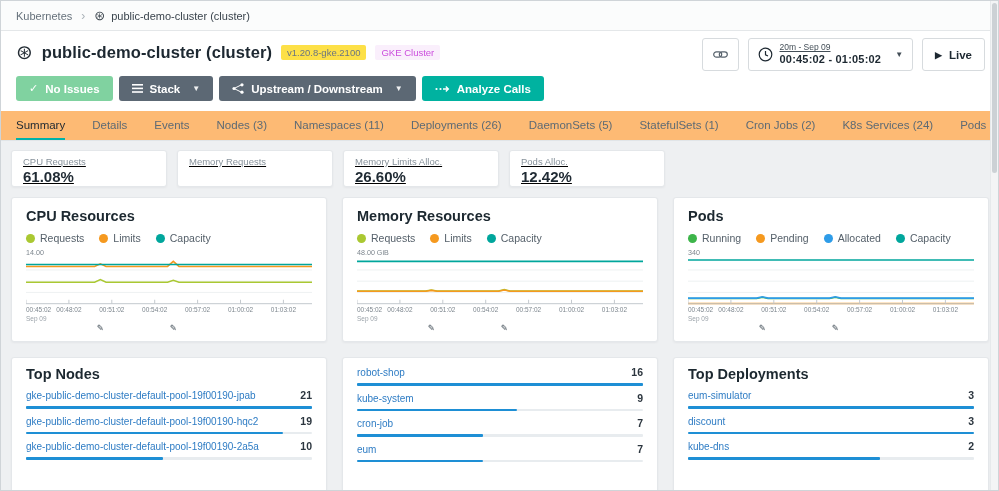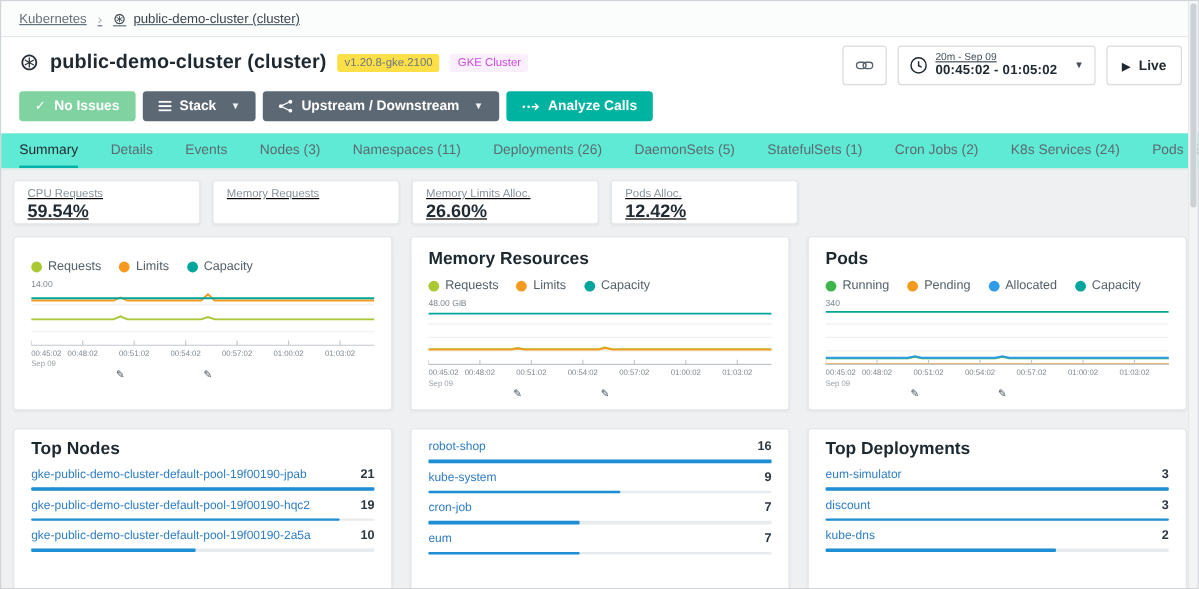--- a/index.html
+++ b/index.html
@@ -4,21 +4,21 @@
 <style>
   * { box-sizing: border-box; margin: 0; padding: 0; }
   html,body { background:#e8eaec; }
   body { font-family:"Liberation Sans", sans-serif; }
   .app { position:relative; width:999px; height:491px; background:#eef0f2; overflow:hidden;
          border:1px solid #cfd4d8; }
 
   
   .crumb-bar { height:30px; background:#fbfcfc; border-bottom:1px solid #e4e7e9;
                display:flex; align-items:center; gap:9px; padding:0 15px;
-               font-size:11px; color:#66717b;text-decoration:underline; }
+               font-size:11px; color:#66717b; }
   .crumb-bar .k8s-glyph { font-size:13px; color:#39434c; }
   .crumb-sep { color:#aab2b8; font-size:12px; }
   .crumb-current { display:flex; align-items:center; gap:6px; color:#3a444d; }
 
   
   .header { background:#fff; padding:8px 15px 10px; position:relative; }
   .title-row { display:flex; align-items:center; gap:9px; height:26px; }
   .entity-glyph { font-size:20px; color:#222b33; line-height:1; }
   .page-title { font-size:16.5px; font-weight:700; color:#1d2831; letter-spacing:.1px; }
   .badge { font-size:9.5px; padding:2px 6px; border-radius:2px; white-space:nowrap; }
@@ -41,21 +41,21 @@
   .link-btn { width:37px; color:#57626c; }
   .time-btn { padding:0 9px; gap:7px; }
   .time-text { text-align:left; line-height:1.15; }
   .time-range { font-size:8.5px; color:#434e57;text-decoration:underline; }
   .time-window { font-size:11px; font-weight:700; color:#1d2831; letter-spacing:.2px; }
   .time-caret { font-size:8px; color:#434e57; margin-left:7px; }
   .live-btn { padding:0 12px; gap:7px; font-size:11.5px; font-weight:600; color:#1d2831; }
   .play-glyph { font-size:9px; color:#1d2831; }
 
   
-  .tabs-bar { background:#5eead4; border-bottom:1px solid #e1e5e8; padding:0 15px;
+  .tabs-bar { background:#fdba74; border-bottom:1px solid #e1e5e8; padding:0 15px;
               display:flex; gap:27px; height:30px; }
   .tab { font-size:11.5px; color:#5d6a74; line-height:28px; border-bottom:2px solid transparent;
          white-space:nowrap; cursor:pointer; }
   .tab.active { color:#222b33; border-bottom-color:var(--accent-teal,#00b2a9); }
 
   
   .content { padding:9px 9px 0 10px; }
   .metric-row { display:flex; gap:10px; margin-bottom:10px; }
   .card { background:#fff; border:1px solid #e4e7ea; border-radius:3px;
           box-shadow:0 1px 2px rgba(30,40,50,.05); }
@@ -200,21 +200,21 @@
       <div class="tab">Pods (50)</div>
 
     </div>
 
   <div class="content">
 
     <div class="metric-row">
 
         <div class="card metric-card">
           <div class="metric-label">CPU Requests</div>
-          <div class="metric-value">59.54%</div>
+          <div class="metric-value">61.08%</div>
         </div>
 
 
         <div class="card metric-card">
           <div class="metric-label">Memory Requests</div>
         </div>
 
         <div class="card metric-card">
           <div class="metric-label">Memory Limits Alloc.</div>
           <div class="metric-value">26.60%</div>
@@ -222,20 +222,21 @@
 
         <div class="card metric-card">
           <div class="metric-label">Pods Alloc.</div>
           <div class="metric-value">12.42%</div>
         </div>
       </div>
 
     <div class="grid3 charts-row">
 
         <div class="card chart-card">
+          <div class="card-title">CPU Resources</div>
           <div class="legend">
 
               <span class="legend-entry">
                 <span class="legend-dot" style="background: rgb(170, 200, 50);"></span>
                 <span>Requests</span>
               </span>
 
               <span class="legend-entry">
                 <span class="legend-dot" style="background: rgb(245, 153, 31);"></span>
                 <span>Limits</span>

